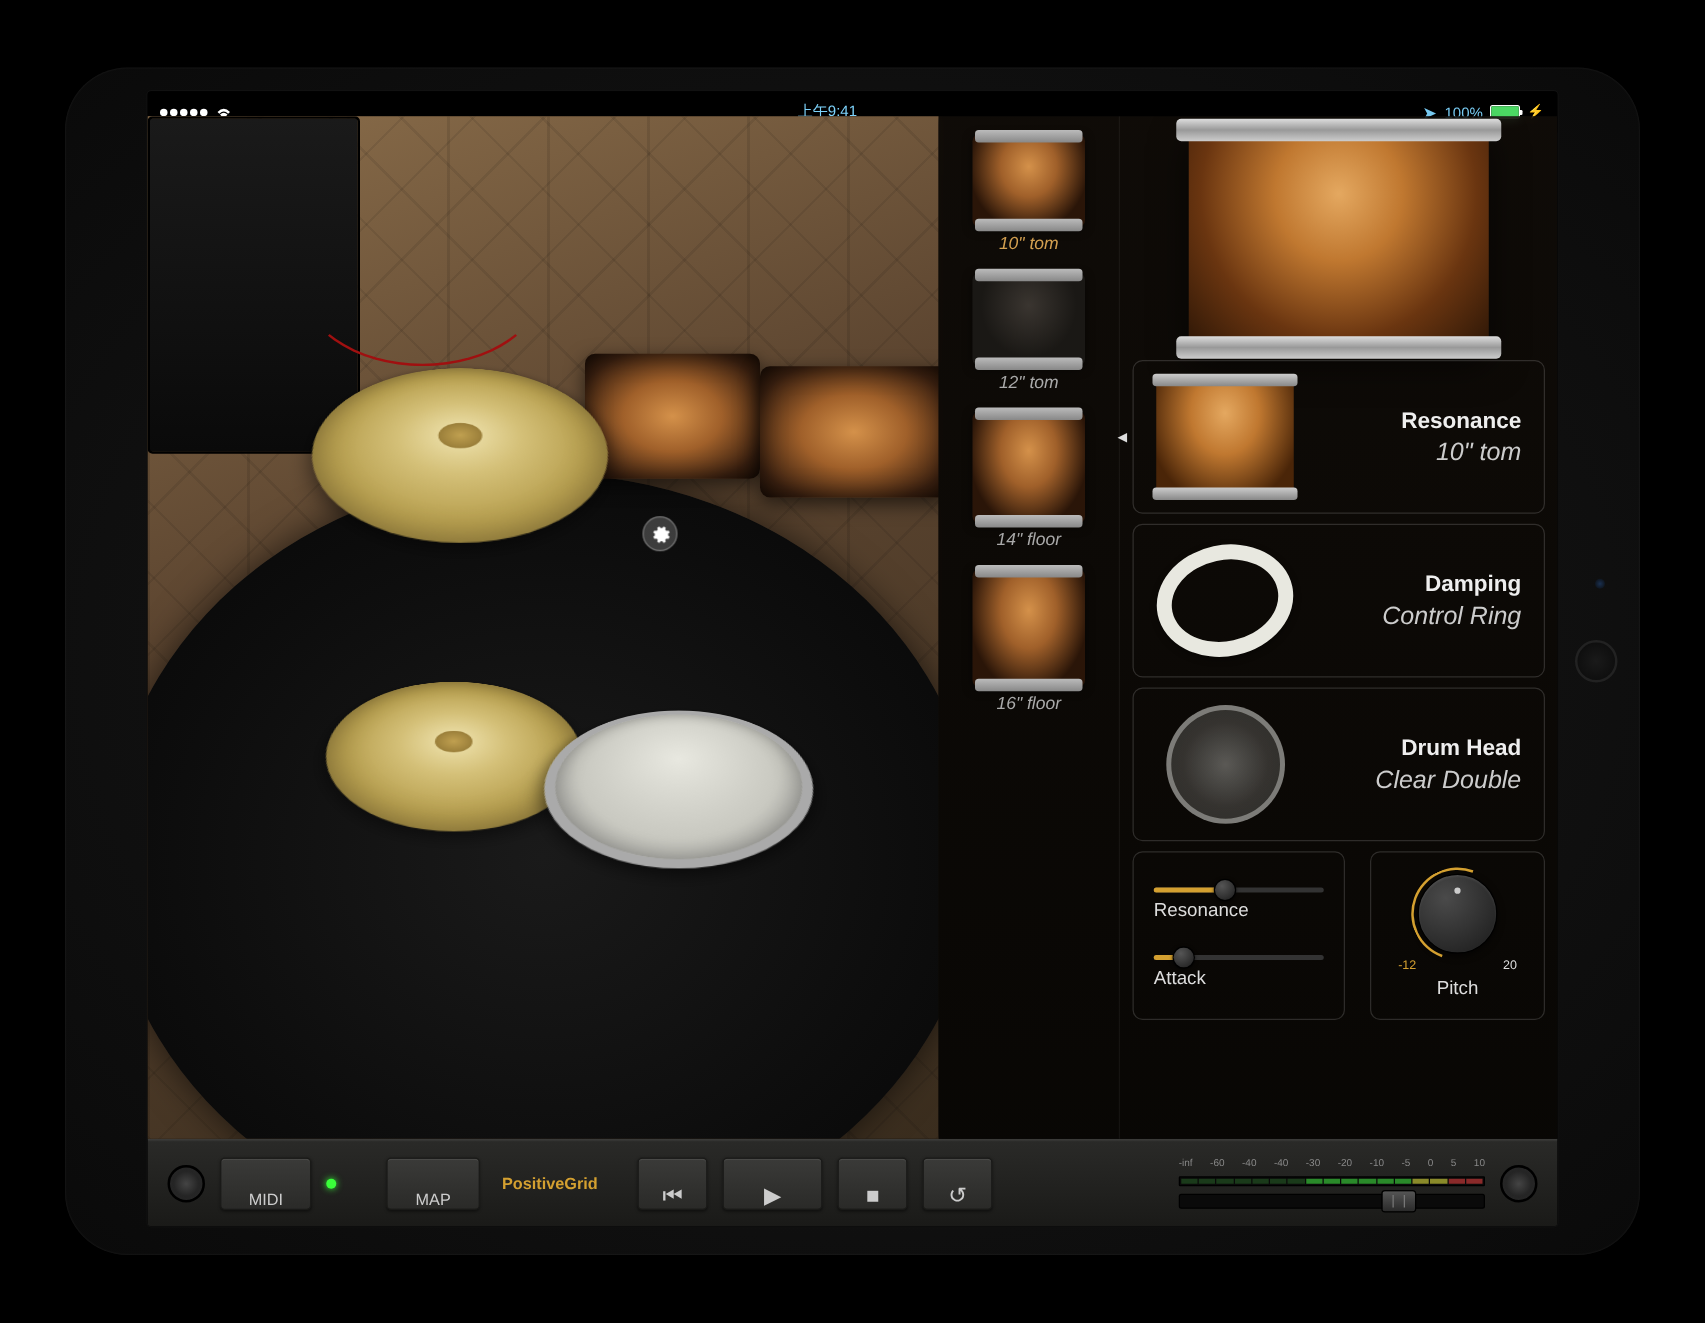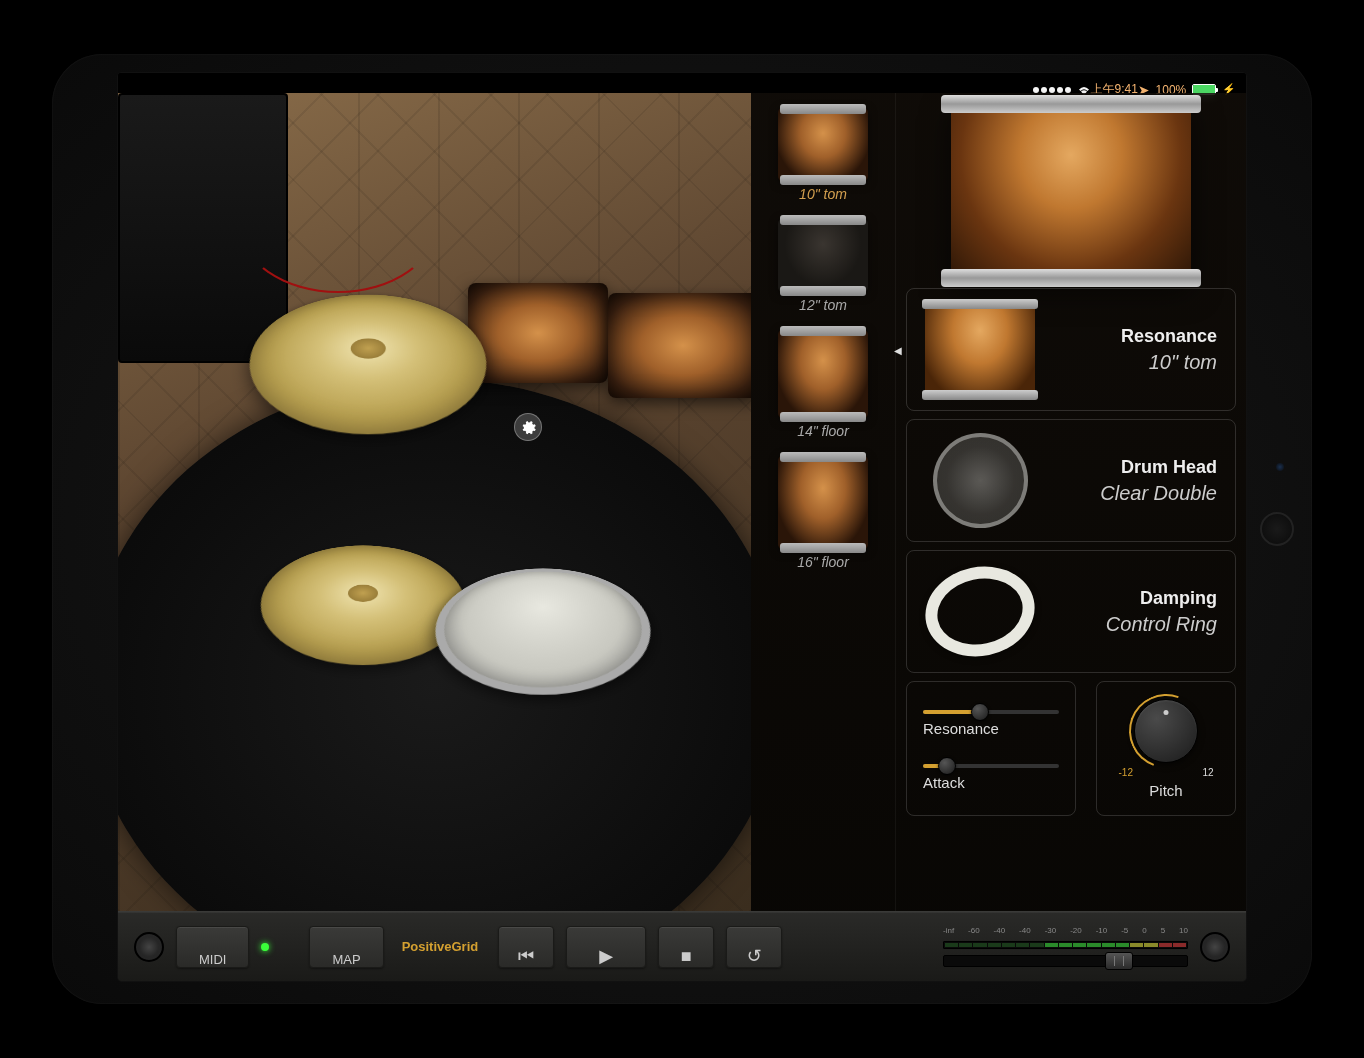--- a/index.html
+++ b/index.html
@@ -49,23 +49,23 @@
     overflow: hidden;
     position: relative;
     border: 1px solid #111;
   }
   
   .status-bar {
     height: 33px;
     background: #000;
     display: flex;
     align-items: center;
-    justify-content: flex-end;
+    justify-content: space-between;
     padding: 0 10px;
-    color: #fdba74;
+    color: #7dd3fc;
     font-size: 12px;
     font-weight: 500;
   }
   .status-left, .status-right { display: flex; align-items: center; gap: 6px; }
   .signal-dots { display: flex; gap: 2px; }
   .signal-dots span { width: 6px; height: 6px; border-radius: 50%; background: #fff; }
   .wifi-icon { width: 14px; height: 10px; }
   .battery {
     width: 24px; height: 11px;
     border: 1px solid #fff; border-radius: 2px;
@@ -404,21 +404,21 @@
     width: 8px; height: 8px;
     border-radius: 50%;
     background: #3aff3a;
     box-shadow: 0 0 6px #3aff3a;
   }
   .brand {
     color: #d4a030;
     font-size: 13px;
     font-weight: 600;
     margin-left: 6px;
-    margin-right: 8px;
+    margin-right: 20px;
   }
   .spacer { flex: 1; }
   .meter-section {
     width: 245px;
     display: flex;
     flex-direction: column;
     gap: 6px;
   }
   .meter-scale {
     display: flex;
@@ -541,32 +541,32 @@
 
             <div class="param-card selected">
               <div class="param-thumb drum"></div>
               <div class="param-text">
                 <div class="param-title">Resonance</div>
                 <div class="param-value">10" tom</div>
               </div>
             </div>
 
             <div class="param-card">
+              <div class="param-thumb ring"></div>
+              <div class="param-text">
+                <div class="param-title">Damping</div>
+                <div class="param-value">Control Ring</div>
+              </div>
+            </div>
+
+            <div class="param-card">
               <div class="param-thumb head"></div>
               <div class="param-text">
                 <div class="param-title">Drum Head</div>
                 <div class="param-value">Clear Double</div>
-              </div>
-            </div>
-
-            <div class="param-card">
-              <div class="param-thumb ring"></div>
-              <div class="param-text">
-                <div class="param-title">Damping</div>
-                <div class="param-value">Control Ring</div>
               </div>
             </div>
 
             <div class="bottom-controls">
               <div class="sliders-card">
                 <div class="slider-row">
                   <div class="slider-track">
                     <div class="slider-fill" style="width:42%"></div>
                     <div class="slider-thumb" style="left:42%"></div>
                   </div>
@@ -580,21 +580,21 @@
                   <div class="slider-label">Attack</div>
                 </div>
               </div>
               <div class="pitch-card">
                 <div style="position:relative;">
                   <div class="knob"></div>
                   <div class="knob-arc"></div>
                 </div>
                 <div class="knob-labels">
                   <span>-12</span>
-                  <span>12</span>
+                  <span>20</span>
                 </div>
                 <div class="pitch-label">Pitch</div>
               </div>
             </div>
           </div>
         </div>
       </div>
 
       <div class="toolbar">
         <div class="cable-jack"></div>

